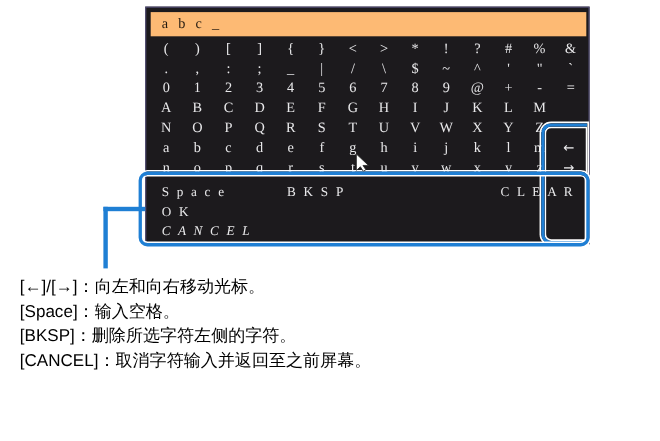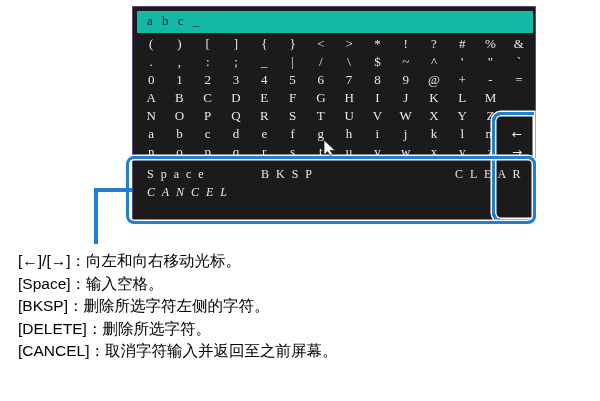--- a/index.html
+++ b/index.html
@@ -26,21 +26,21 @@
     border: 1px solid #55507a;
     box-sizing: border-box;
   }
 
   #osd-titlebar {
     position: absolute;
     left: 4px;
     top: 4px;
     width: 396px;
     height: 22px;
-    background: #14b8a6;
+    background: #fdba74;
     box-sizing: border-box;
   }
   #osd-title-text {
     position: absolute;
     left: 10px;
     top: 2px;
     font-size: 13px;
     letter-spacing: 3px;
     color: #241a10;
     font-family: "Liberation Serif", "DejaVu Serif", serif;
@@ -307,33 +307,35 @@
     <div class="arrow-cell">→</div>
   </div>
 
   <div id="cmd-area">
     <div class="cmd-row">
       <span class="cmd-label" style="left:10px;">S p a c e</span>
       <span class="cmd-label" style="left:124px;">B K S P</span>
       <span class="cmd-label" style="left:318px;">C L E A R</span>
     </div>
     <div class="cmd-row">
+      <span class="cmd-label" style="left:10px;">O K</span>
+    </div>
+    <div class="cmd-row">
       <span class="cmd-label" style="left:10px;font-style:italic;">C A N C E L</span>
     </div>
   </div>
 </div>
 
 <div id="arrow-highlight"></div>
 <div id="cmd-highlight"></div>
 <div id="leader-h"></div>
 <div id="leader-v"></div>
 
 <svg id="mouse-cursor" viewBox="0 0 14 16">
   <polygon points="0,0 0,15 3.6,11.6 6.3,15.8 8.6,14.3 6.0,10.4 11,10.4" fill="#ffffff" stroke="#2b2b2b" stroke-width="0.8"></polygon>
 </svg>
 
 <div id="caption">
     <div class="caption-line">[←]/[→]：向左和向右移动光标。</div>
     <div class="caption-line">[Space]：输入空格。</div>
     <div class="caption-line">[BKSP]：删除所选字符左侧的字符。</div>
-    <div class="caption-line">[DELETE]：删除所选字符。</div>
     <div class="caption-line">[CANCEL]：取消字符输入并返回至之前屏幕。</div>
   </div>
 
 </body></html>

